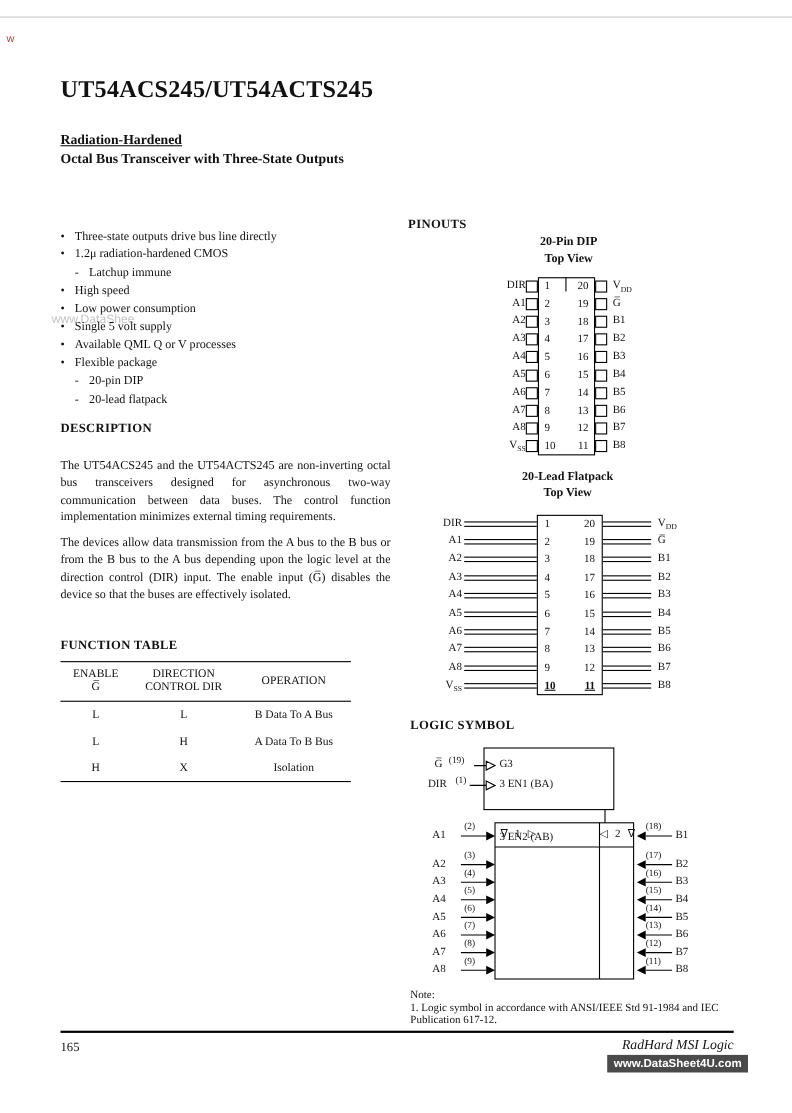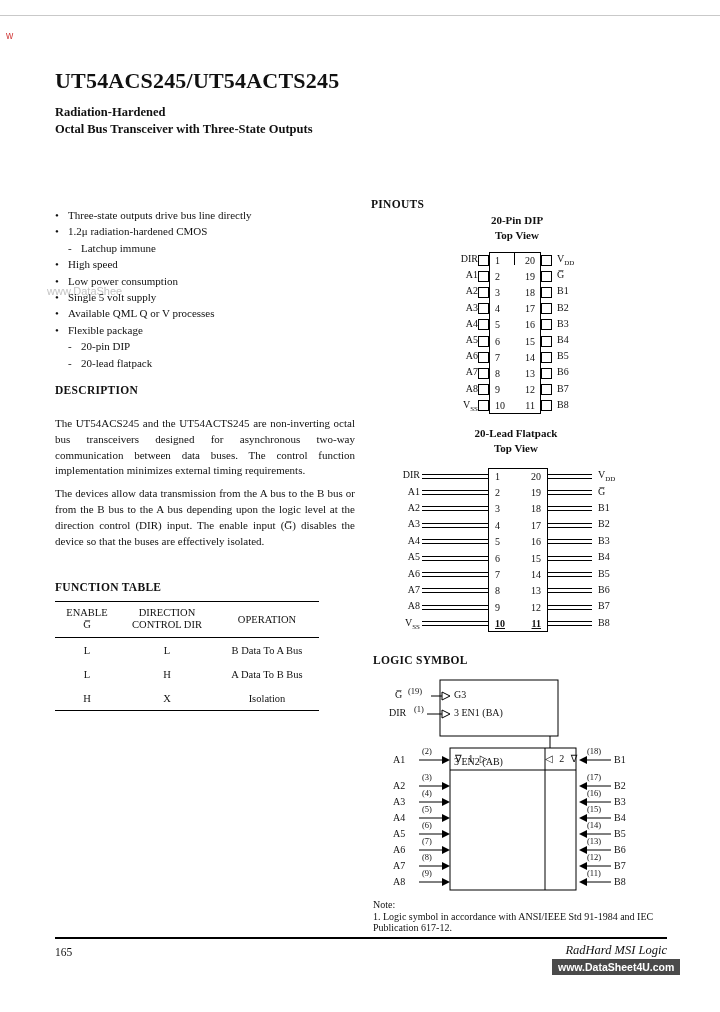--- a/index.html
+++ b/index.html
@@ -9,21 +9,21 @@
   }
   .sechead{font-weight:bold;font-size:11.5px;letter-spacing:.3px;}
   
   .scanline{position:absolute;left:0;top:15px;width:720px;height:1px;background:#c9c9c9;}
   .wmred{position:absolute;left:6px;top:30px;color:#d03a3a;font-family:"Liberation Sans",sans-serif;font-size:10px;}
   .wmleft{position:absolute;left:0;top:285px;color:#c4c4c4;font-family:"Liberation Sans",sans-serif;font-size:11px;z-index:0;padding-left:47px;}
   
   .hdr{position:absolute;left:55px;top:68px;width:480px;}
   .hdr h1{margin:0;font-size:22px;font-weight:bold;letter-spacing:.2px;}
   .hdr .sub{font-size:12.5px;font-weight:bold;line-height:17px;}
-  .hdr .sub1{margin-top:10px;}
+  .hdr .sub1{margin-top:25px;text-decoration:underline;}
   
   .features{position:absolute;left:55px;top:198px;width:302px;z-index:1;}
   .featlist{margin-top:9px;}
   .feat{display:flex;font-size:11px;line-height:16.4px;}
   .feat .fmark{width:13px;flex:none;}
   .feat.indent{padding-left:13px;}
   
   .desc{position:absolute;left:55px;top:384px;width:300px;}
   .desc .sechead{margin-bottom:20px;}
   .desc p{margin:0 0 7px;font-size:11px;line-height:15.8px;text-align:justify;}

